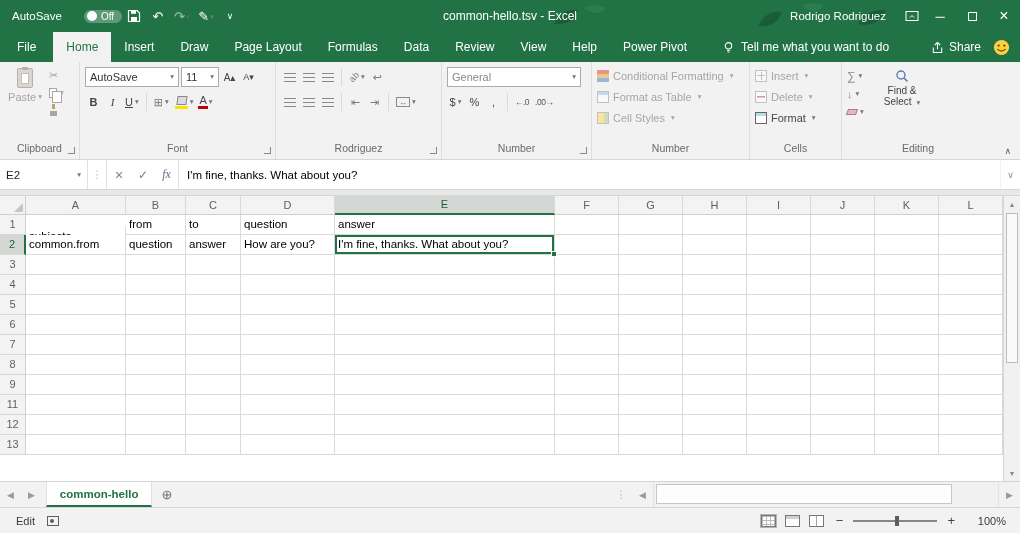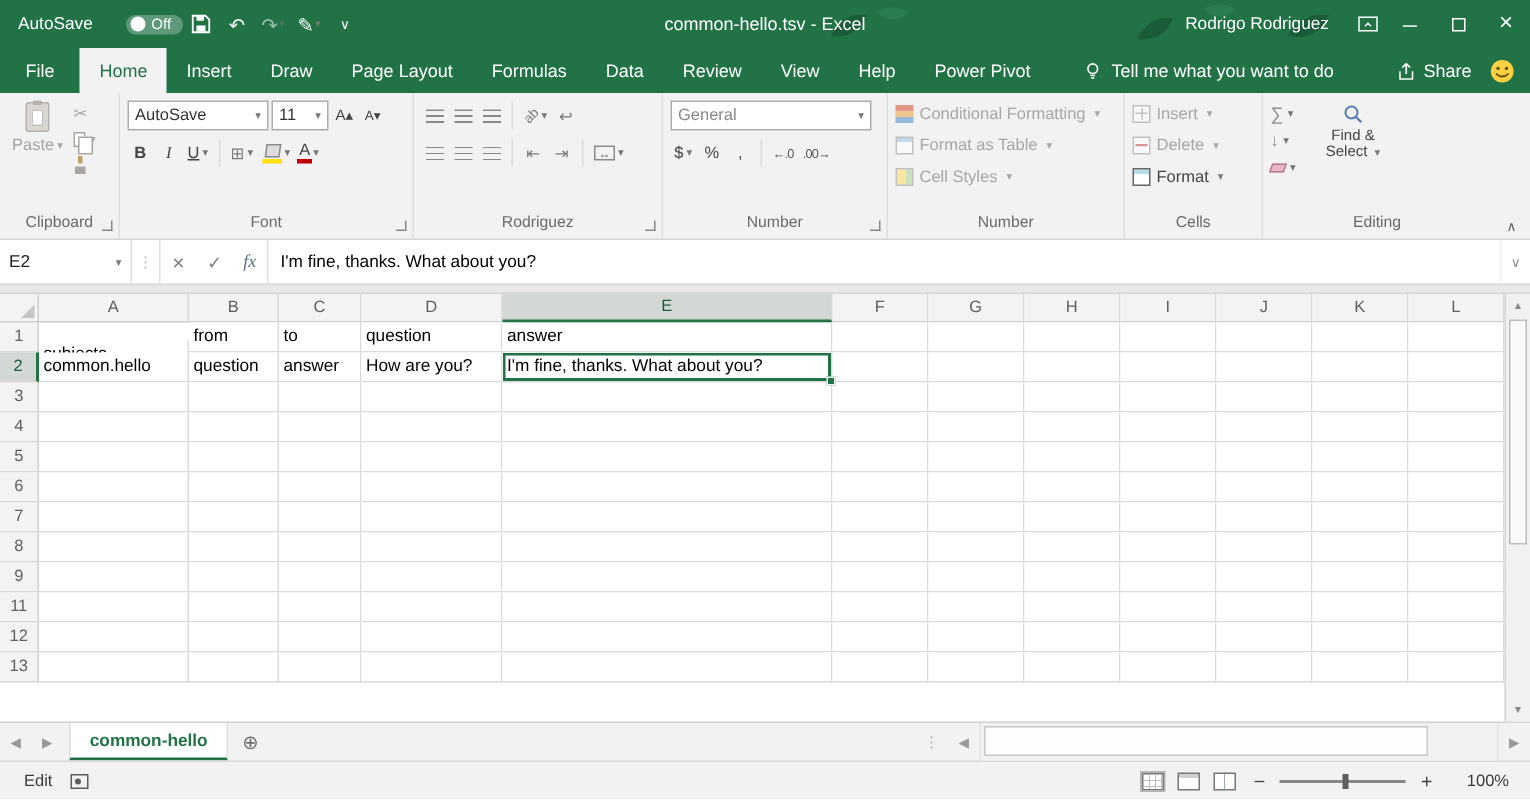--- a/index.html
+++ b/index.html
@@ -549,21 +549,21 @@
             <div class="cell" style="width: 64px;"></div>
             <div class="cell" style="width: 64px;"></div>
             <div class="cell" style="width: 64px;"></div>
             <div class="cell" style="width: 64px;"></div>
             <div class="cell" style="width: 64px;"></div>
             <div class="cell" style="width: 64px;"></div>
             <div class="cell" style="width: 64px;"></div>
           </div>
           <div class="grow">
             <div class="rowh selh">2</div>
-            <div class="cell" style="width: 100px;">common.hello</div>
+            <div class="cell" style="width: 100px;">common.from</div>
             <div class="cell" style="width: 60px;">question</div>
             <div class="cell" style="width: 55px;">answer</div>
             <div class="cell" style="width: 94px;">How are you?</div>
             <div class="cell selected" style="width: 220px;">I'm fine, thanks. What about you?<div class="fill-handle"></div></div>
             <div class="cell" style="width: 64px;"></div>
             <div class="cell" style="width: 64px;"></div>
             <div class="cell" style="width: 64px;"></div>
             <div class="cell" style="width: 64px;"></div>
             <div class="cell" style="width: 64px;"></div>
             <div class="cell" style="width: 64px;"></div>

